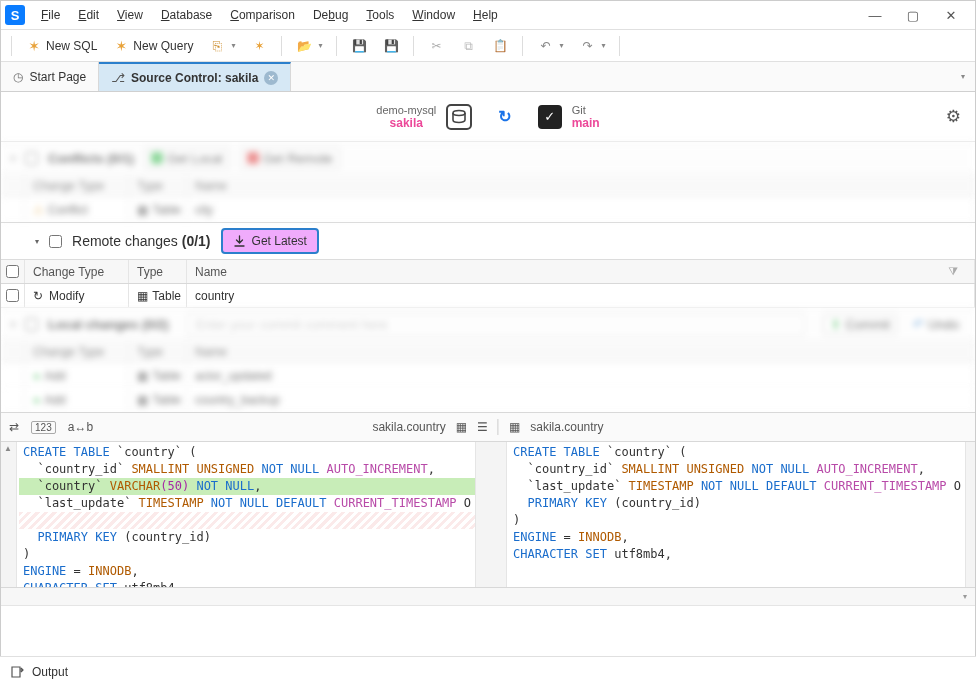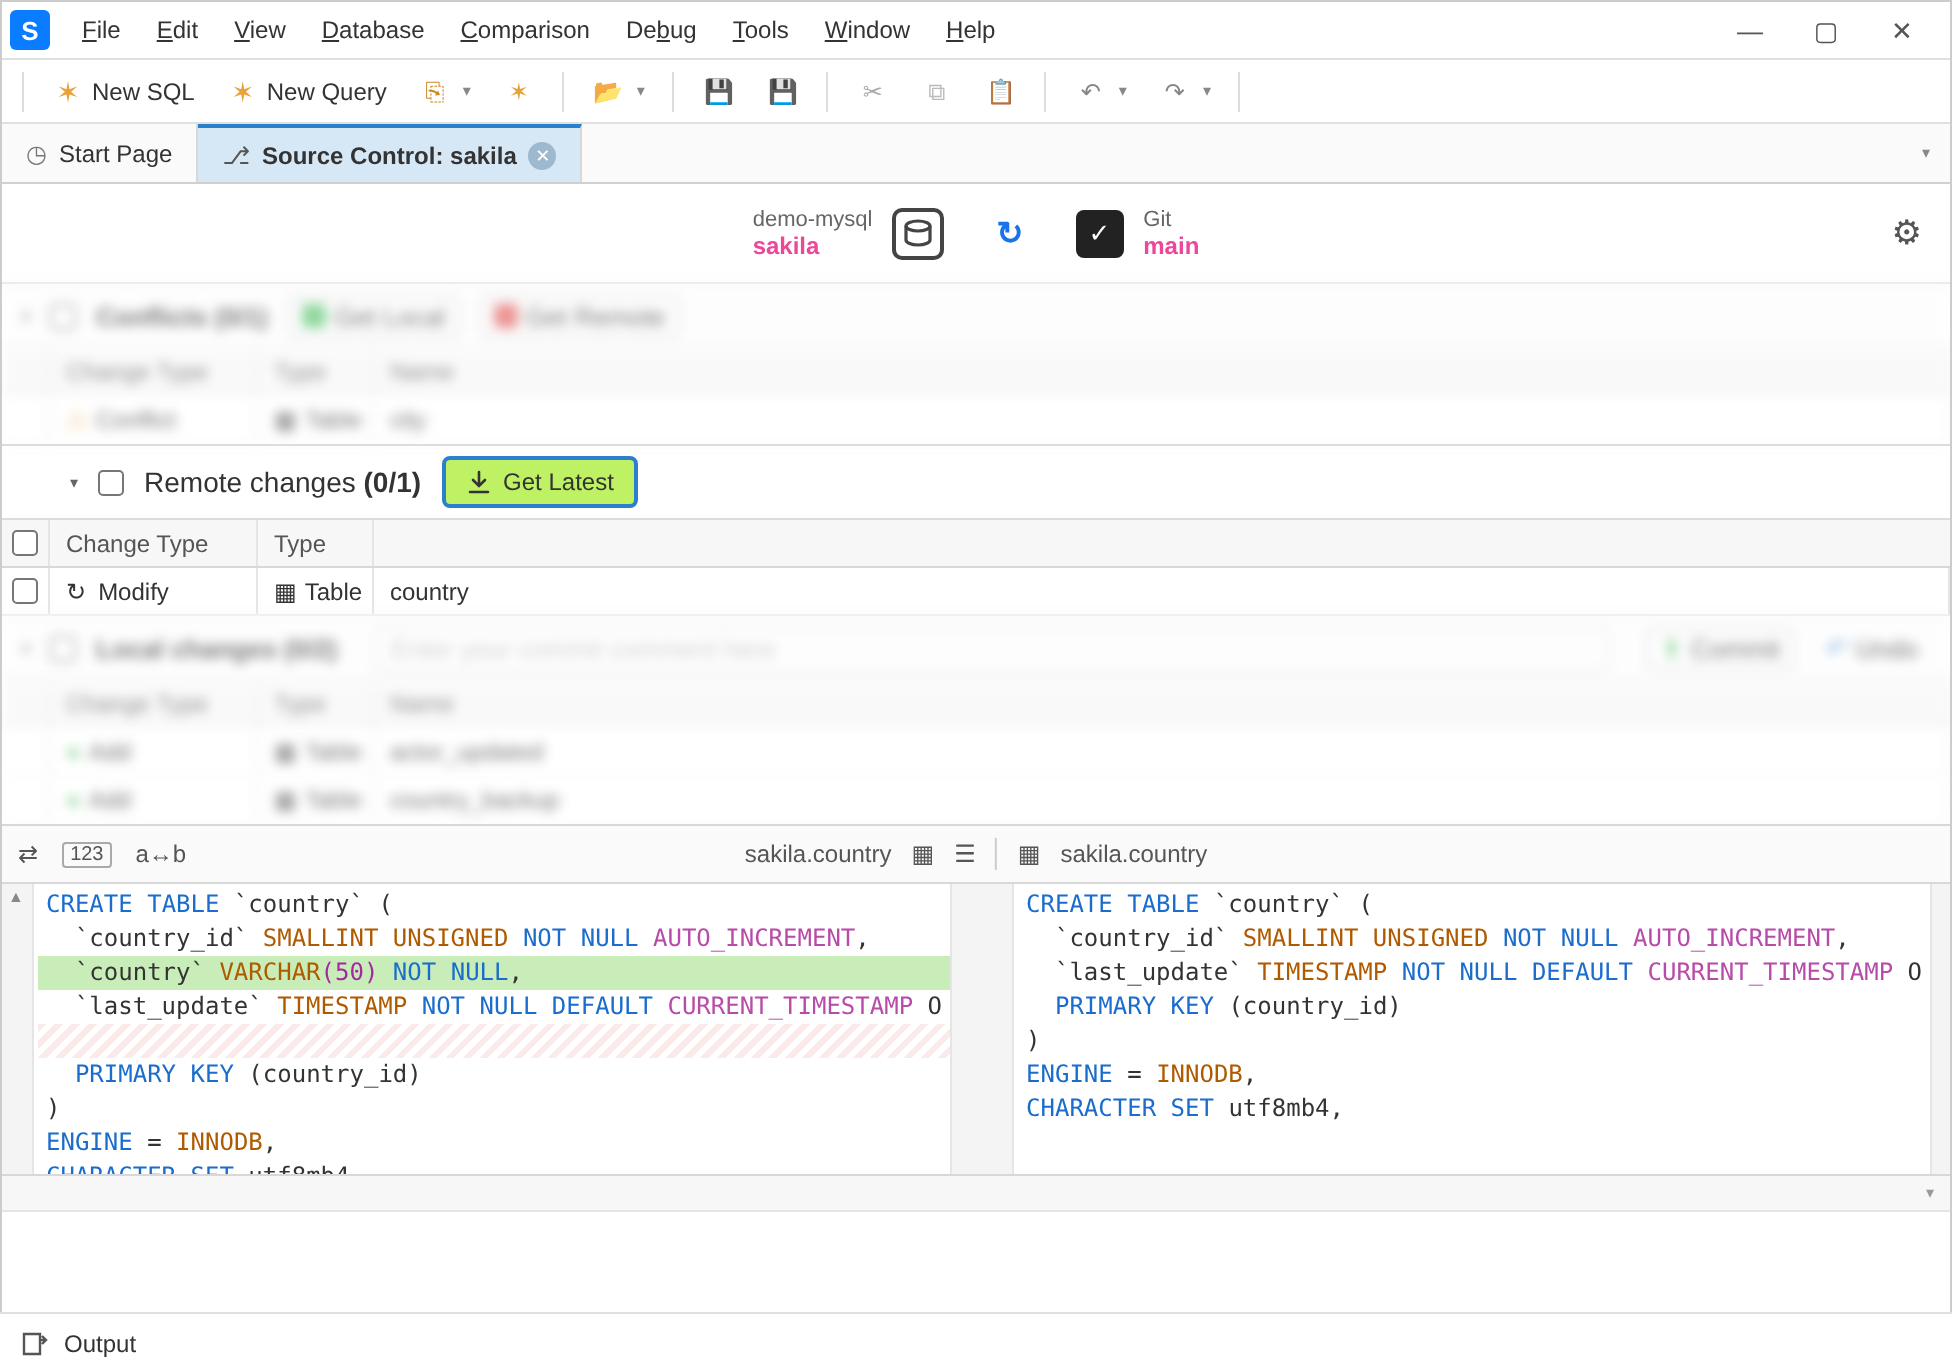--- a/index.html
+++ b/index.html
@@ -21,21 +21,21 @@
   .dd-arrow { font-size: 8px; color: #888; margin-left: 2px; }
   
   .tab-bar { height: 30px; display: flex; align-items: stretch; background: #fafafa; border-bottom: 1px solid #d0d0d0; position: relative; }
   .tab { display: flex; align-items: center; gap: 6px; padding: 0 12px; border-right: 1px solid #d8d8d8; font-size: 12px; }
   .tab.active { background: #d6e8f5; border-top: 2px solid #2b7fcc; }
   .tab-close { width: 14px; height: 14px; border-radius: 7px; background: #9db9cf; display: inline-flex; align-items: center; justify-content: center; font-size: 9px; color: #fff; }
   .tab-bar .dd-right { margin-left: auto; padding: 0 10px; display:flex; align-items:center; color:#888; font-size:8px; }
   
   .context-bar { height: 50px; display: flex; align-items: center; justify-content: center; gap: 26px; border-bottom: 1px solid #e8e8e8; background:#fff; position:relative;}
   .ctx-block { display: flex; align-items: center; gap: 10px; }
-  .ctx-labels { display:flex; flex-direction:column; align-items:flex-start; font-size:11px; color:#666; }
+  .ctx-labels { display:flex; flex-direction:column; align-items:center; font-size:11px; color:#666; }
   .ctx-labels .bold { font-weight:600; color:#ec4899; font-size:12px;}
   .db-icon { width:26px; height:26px; border:2px solid #444; border-radius:5px; display:flex; align-items:center; justify-content:center; }
   .refresh-icon { color:#1a73e8; font-size:16px; font-weight:bold;}
   .git-icon { width:24px; height:24px; background:#222; border-radius:4px; display:flex; align-items:center; justify-content:center; color:#fff; font-size:13px;}
   .gear { position:absolute; right:14px; top:14px; font-size:17px; color:#555;}
   
   .blurred { filter: blur(3px); opacity: 0.65; user-select:none; }
   .section-head { height: 32px; display:flex; align-items:center; gap:10px; padding:0 10px; border-top:1px solid #e5e5e5; border-bottom:1px solid #e5e5e5; background:#fdfdfd; font-size:13px; }
   .section-head-wrap { position:relative; }
   .accent.orange { background:#f29a3a; }
@@ -47,21 +47,21 @@
   .grid-head .cell, .grid-row .cell { border-right:1px solid #e5e5e5; padding:4px 8px; display:flex; align-items:center; }
   .col-check{width:24px;justify-content:center;}
   .col-change{width:104px;}
   .col-type{width:58px;}
   .col-name{flex:1;}
   .grid-row {height:24px; display:flex; border-bottom:1px solid #eee; font-size:12px; background:#fff;}
   .filter-icon { margin-left:auto; padding:4px 8px; color:#aaa; font-size:11px;}
   
   .remote-head { height:38px; position:relative; display:flex; align-items:center; padding-left:24px; gap:10px; border-top:1px solid #dcdcdc; border-bottom:1px solid #dcdcdc;}
   .remote-head input[type=checkbox]{width:13px;height:13px;}
-  .btn-outline { border:2px solid #2b7fcc; border-radius:4px; padding:4px 10px; display:flex; align-items:center; gap:6px; color:#333; font-size:12px; background:#bef264;}
+  .btn-outline { border:2px solid #2b7fcc; border-radius:4px; padding:4px 10px; display:flex; align-items:center; gap:6px; color:#333; font-size:12px; background:#f0abfc;}
   
   .diff-toolbar { height:30px; border-top:1px solid #d8d8d8; border-bottom:1px solid #d8d8d8; display:flex; align-items:center; padding:0 8px; gap:12px; background:#fafafa; position:relative; font-size:12px; color:#555;}
   .diff-toolbar .center { position:absolute; left:50%; transform:translateX(-50%); display:flex; align-items:center; gap:10px;}
   
   .diff-panes { display:flex; height:146px; border-bottom:1px solid #d8d8d8;}
   .pane { flex:1; position:relative; display:flex; }
   .gutter { width:16px; background:#f4f4f4; border-right:1px solid #e5e5e5; position:relative;}
   .code-area { flex:1; font-family: Consolas, monospace; font-size:12px; line-height:17px; padding:2px 0 2px 2px; overflow:hidden; position:relative; white-space:nowrap;}
   .code-line { padding:0 4px; height:17px;}
   .hl-green-strong{background:#c8edb8;}
@@ -246,20 +246,24 @@
     </span>
     <span>Get Latest</span>
   </div>
 </div>
 <div class="grid-head">
   <div class="cell col-check">
       <input type="checkbox" style="">
     </div>
   <div class="cell col-change">Change Type</div>
   <div class="cell col-type">Type</div>
+  <div class="cell col-name">
+      <span>Name</span>
+      <span class="filter-icon">⧩</span>
+    </div>
 </div>
 <div class="grid-row">
   <div class="cell col-check">
       <input type="checkbox" style="">
     </div>
   <div class="cell col-change">
       <span style="margin-right:6px;">↻</span>
       <span>Modify</span>
     </div>
   <div class="cell col-type">

